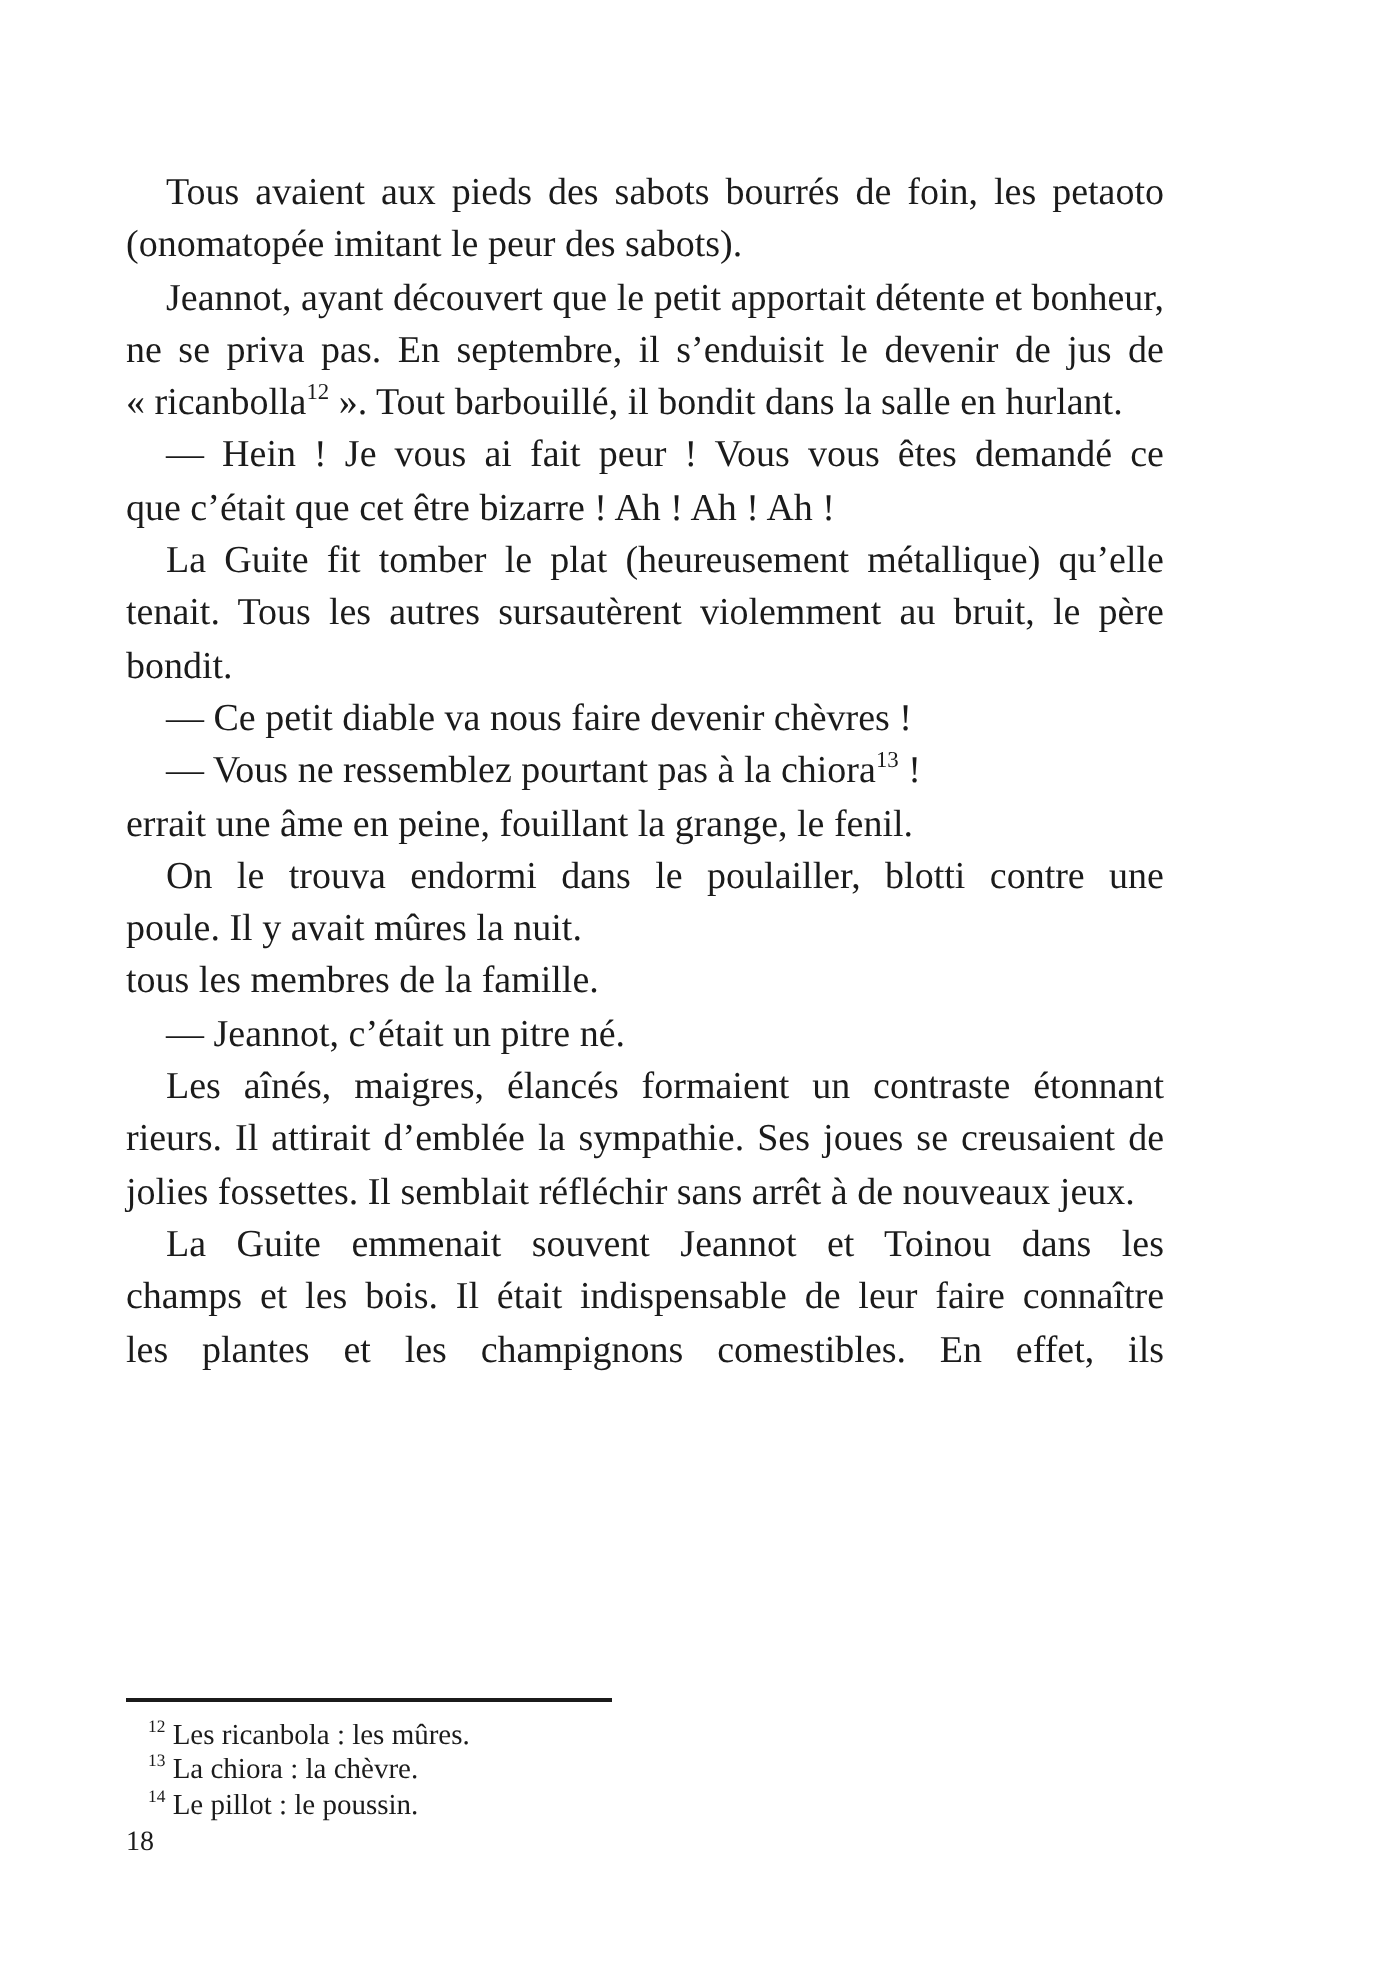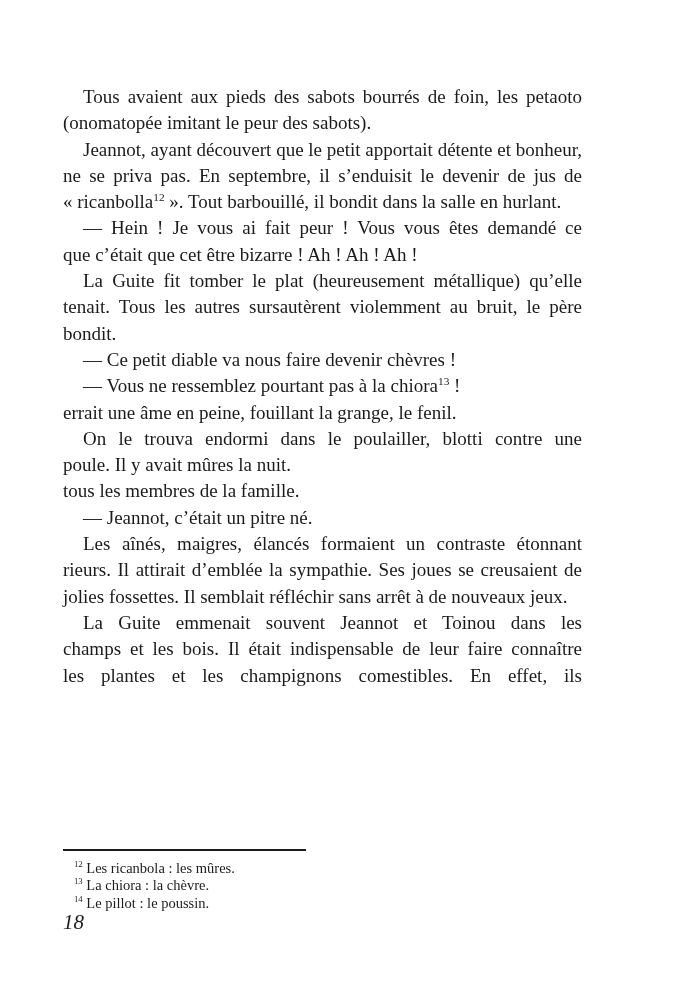--- a/index.html
+++ b/index.html
@@ -57,23 +57,22 @@
     width: 490px;
     font-size: 14.5px;
     line-height: 17.4px;
     margin-left: 11px;
   }
   .footnote { text-align: left; }
   .page-number {
     position: absolute;
     left: 63px;
     top: 909px;
-    font-size: 21px;
+    font-size: 14px;
     line-height: 26px;
-    font-style: italic;
   }
 </style>
 </head>
 <body>
 
 <div class="page">
   <div class="text-block">
       <div class="para">
         <div class="line first">Tous avaient aux pieds des sabots bourrés de foin, les petaoto</div>
         <div class="line last">(onomatopée imitant le peur des sabots).</div>

